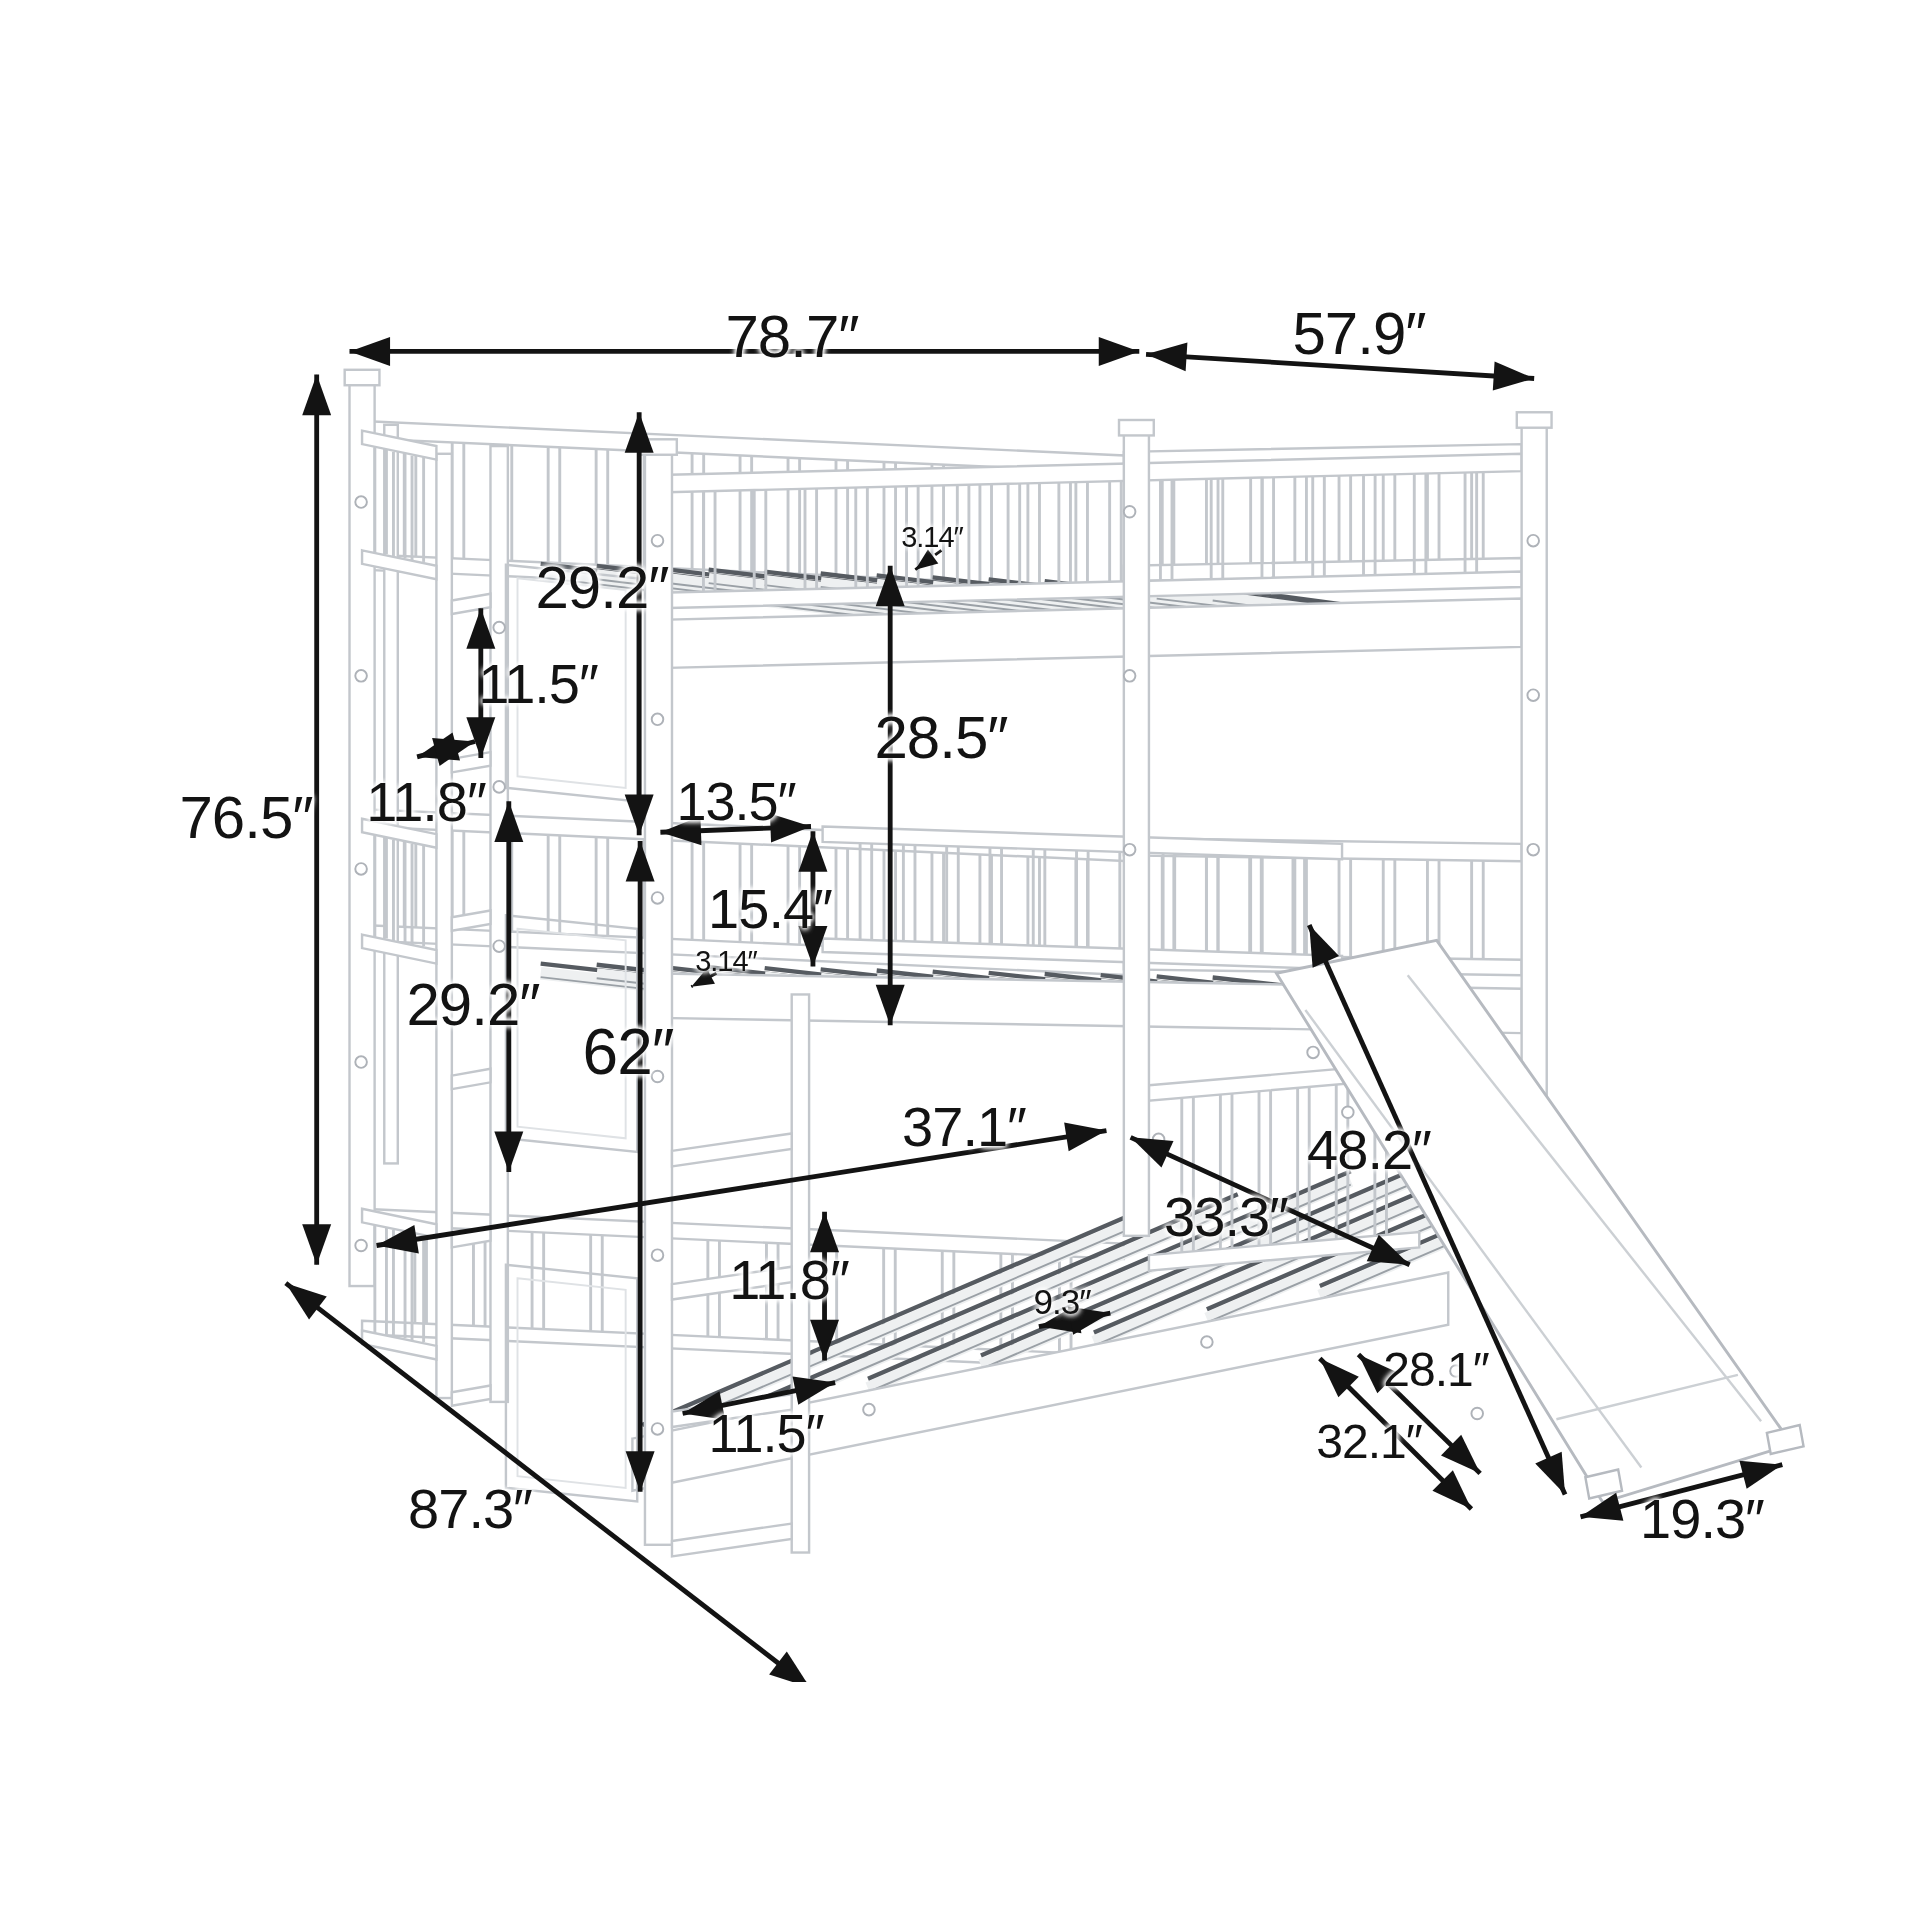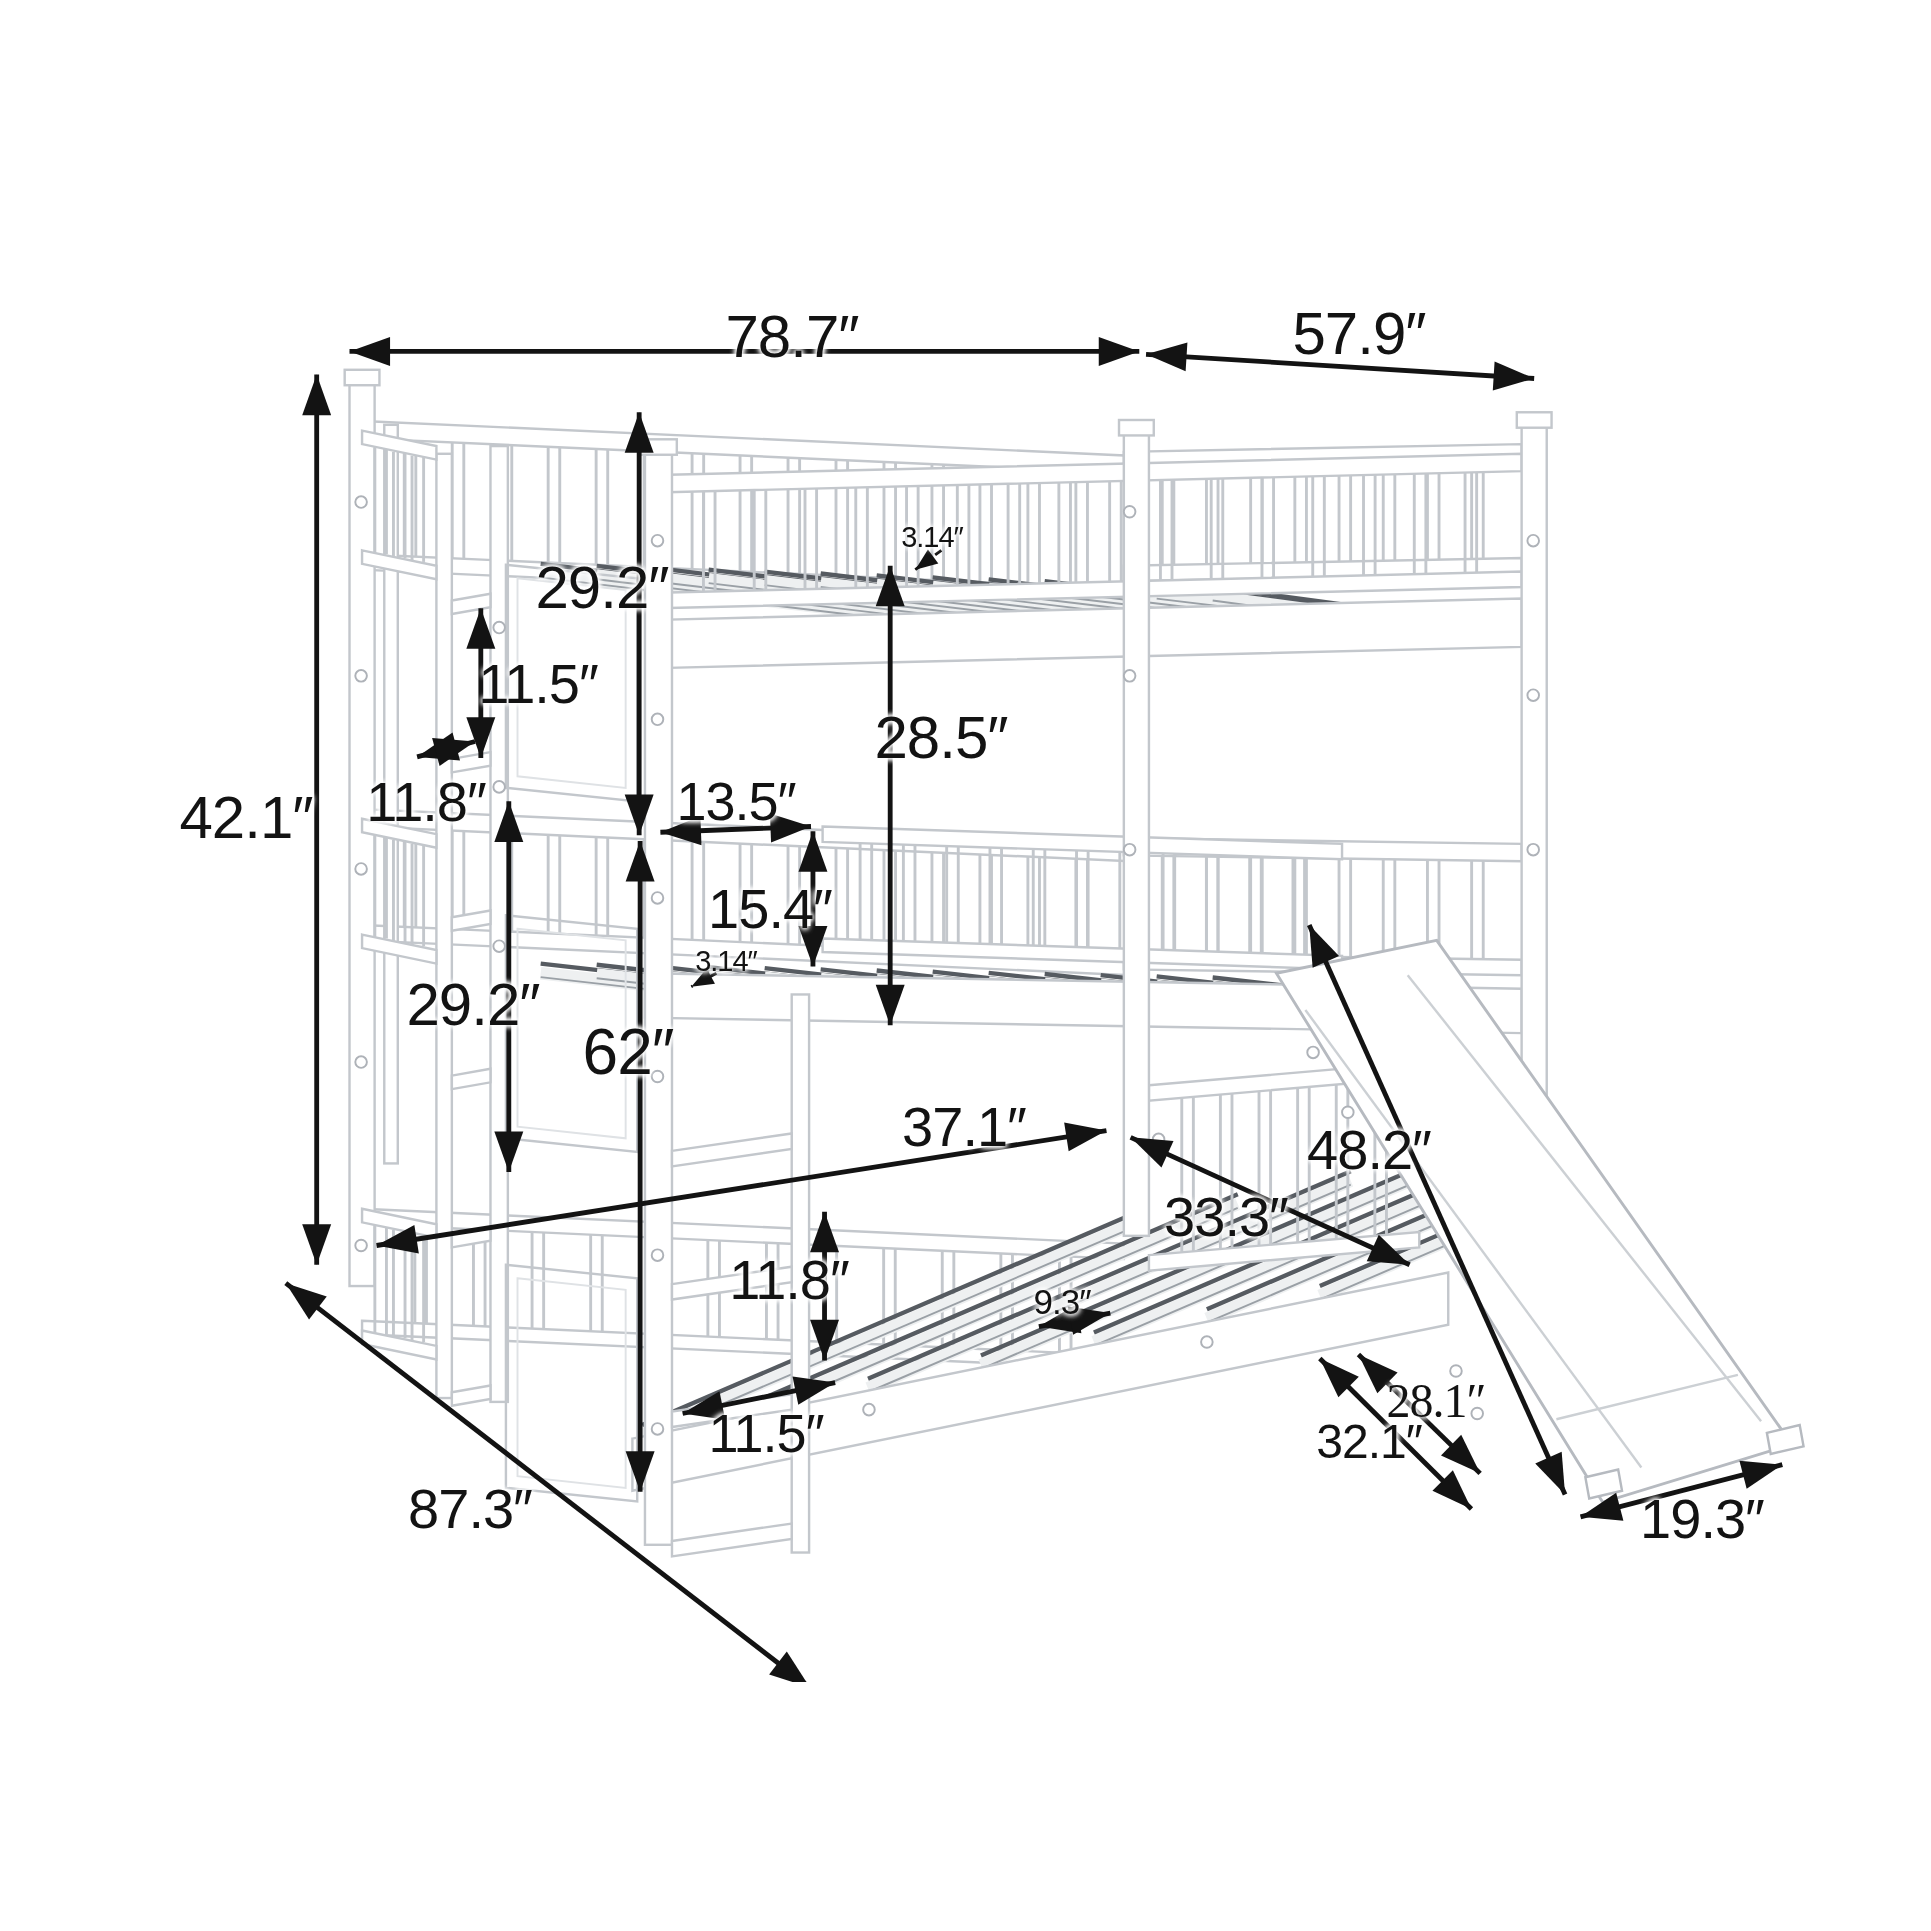--- a/index.html
+++ b/index.html
@@ -440,36 +440,36 @@
         <line x1="1367" y1="1407" x2="1524" y2="1563" stroke="#131313" stroke-width="5" marker-end="url(#ah-e)" marker-start="url(#ah-s)"></line>
         <line x1="1637" y1="1571" x2="1846" y2="1517" stroke="#131313" stroke-width="5" marker-end="url(#ah-e)" marker-start="url(#ah-s)"></line>
         <line x1="707" y1="1464" x2="865" y2="1432" stroke="#131313" stroke-width="5" marker-end="url(#ah-e)" marker-start="url(#ah-s)"></line>
         <line x1="296" y1="1329" x2="839" y2="1748" stroke="#131313" stroke-width="5" marker-end="url(#ah-e)" marker-start="url(#ah-s)"></line>
       </g>
   </svg>
 
   <div id="labels">
     <div class="dim-label" style="left: 792px; top: 336px; font-size: 60px;">78.7″</div>
     <div class="dim-label" style="left: 1359px; top: 333px; font-size: 60px;">57.9″</div>
-    <div class="dim-label" style="left: 246px; top: 817px; font-size: 60px;">42.1″</div>
+    <div class="dim-label" style="left: 246px; top: 817px; font-size: 60px;">76.5″</div>
     <div class="dim-label" style="left: 602px; top: 587px; font-size: 60px;">29.2″</div>
     <div class="dim-label" style="left: 538px; top: 683px; font-size: 56px;">11.5″</div>
     <div class="dim-label" style="left: 426px; top: 801px; font-size: 56px;">11.8″</div>
     <div class="dim-label" style="left: 736px; top: 801px; font-size: 54px;">13.5″</div>
     <div class="dim-label" style="left: 770px; top: 908px; font-size: 56px;">15.4″</div>
     <div class="dim-label" style="left: 932px; top: 537px; font-size: 29px;">3.14″</div>
     <div class="dim-label" style="left: 941px; top: 737px; font-size: 60px;">28.5″</div>
     <div class="dim-label" style="left: 726px; top: 961px; font-size: 29px;">3.14″</div>
     <div class="dim-label" style="left: 473px; top: 1004px; font-size: 60px;">29.2″</div>
     <div class="dim-label" style="left: 628px; top: 1052px; font-size: 64px;">62″</div>
     <div class="dim-label" style="left: 964px; top: 1126px; font-size: 56px;">37.1″</div>
     <div class="dim-label" style="left: 1226px; top: 1216px; font-size: 56px;">33.3″</div>
     <div class="dim-label" style="left: 1369px; top: 1149px; font-size: 56px;">48.2″</div>
     <div class="dim-label" style="left: 789px; top: 1279px; font-size: 56px;">11.8″</div>
     <div class="dim-label" style="left: 1062px; top: 1302px; font-size: 35px;">9.3″</div>
-    <div class="dim-label" style="left: 1436px; top: 1400px; font-size: 48px; font-family: Liberation Serif, serif;">28.1″</div>
+    <div class="dim-label" style="left: 1436px; top: 1369px; font-size: 48px;">28.1″</div>
     <div class="dim-label" style="left: 1369px; top: 1441px; font-size: 48px;">32.1″</div>
     <div class="dim-label" style="left: 1702px; top: 1518px; font-size: 56px;">19.3″</div>
     <div class="dim-label" style="left: 766px; top: 1433px; font-size: 54px;">11.5″</div>
     <div class="dim-label" style="left: 470px; top: 1508px; font-size: 56px;">87.3″</div>
   </div>
 </div>
 
 
 </body></html>

